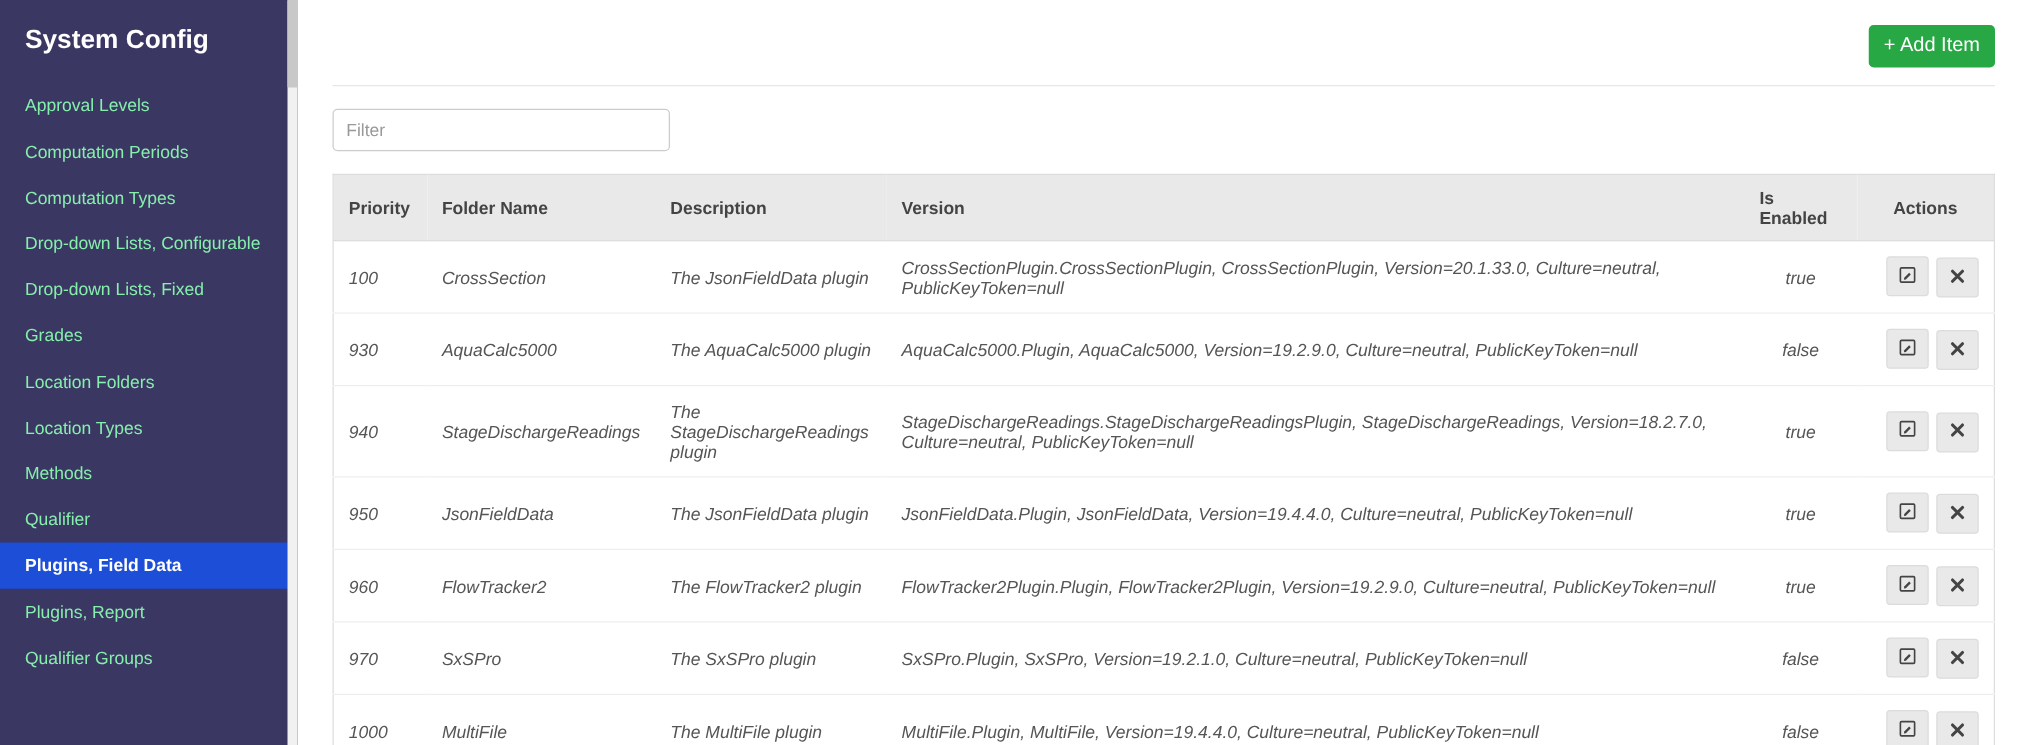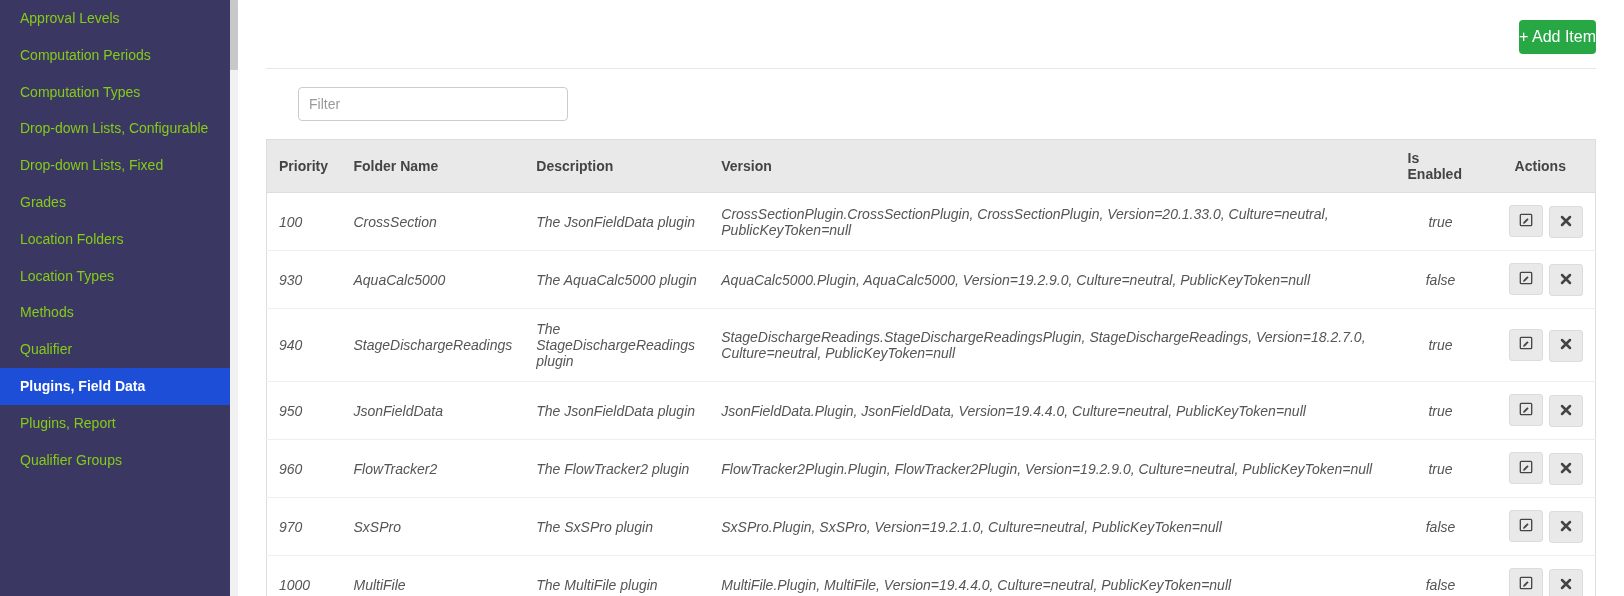--- a/index.html
+++ b/index.html
@@ -27,21 +27,21 @@
 }
 .sidebar-title {
   font-size: 21px;
   font-weight: 600;
   color: #fff;
   padding: 20px 20px 22px 20px;
 }
 .sidebar-item {
   padding: 10px 20px;
   font-size: 14px;
-  color: #84cc16;
+  color: #86efac;
   cursor: pointer;
   line-height: 1.2;
 }
 .sidebar-item.active {
   background: #1d4ed8;
   color: #fff;
   font-weight: bold;
 }
 .sidebar-scroll {
   position: absolute;
@@ -71,26 +71,25 @@
   padding: 20px 0 14px 0;
   border-bottom: 1px solid #e7e7e7;
 }
 .add-btn {
   background: #28a745;
   color: #fff;
   border: none;
   border-radius: 4px;
   font-size: 16px;
   font-weight: 500;
-  padding: 8px 0;
+  padding: 8px 12px;
   cursor: pointer;
 }
 .filter-wrap {
   padding: 18px 0 18px 0;
-  margin-left: 32px;
 }
 .filter-input {
   width: 270px;
   height: 34px;
   border: 1px solid #ccc;
   border-radius: 4px;
   padding: 6px 10px;
   font-size: 14px;
   color: #555;
 }
@@ -139,20 +138,21 @@
   margin-left: 6px;
 }
 .action-btn svg { width: 14px; height: 14px; }
 .action-btn.delete svg { width: 12px; height: 12px; }
 </style>
 </head>
 <body>
 
 <div class="sidebar">
   <div class="sidebar-inner">
+    <div class="sidebar-title">System Config</div>
     <div id="sidebar-items">
         <div class="sidebar-item">Approval Levels</div>
         <div class="sidebar-item">Computation Periods</div>
         <div class="sidebar-item">Computation Types</div>
         <div class="sidebar-item">Drop-down Lists, Configurable</div>
         <div class="sidebar-item">Drop-down Lists, Fixed</div>
         <div class="sidebar-item">Grades</div>
         <div class="sidebar-item">Location Folders</div>
         <div class="sidebar-item">Location Types</div>
         <div class="sidebar-item">Methods</div>

